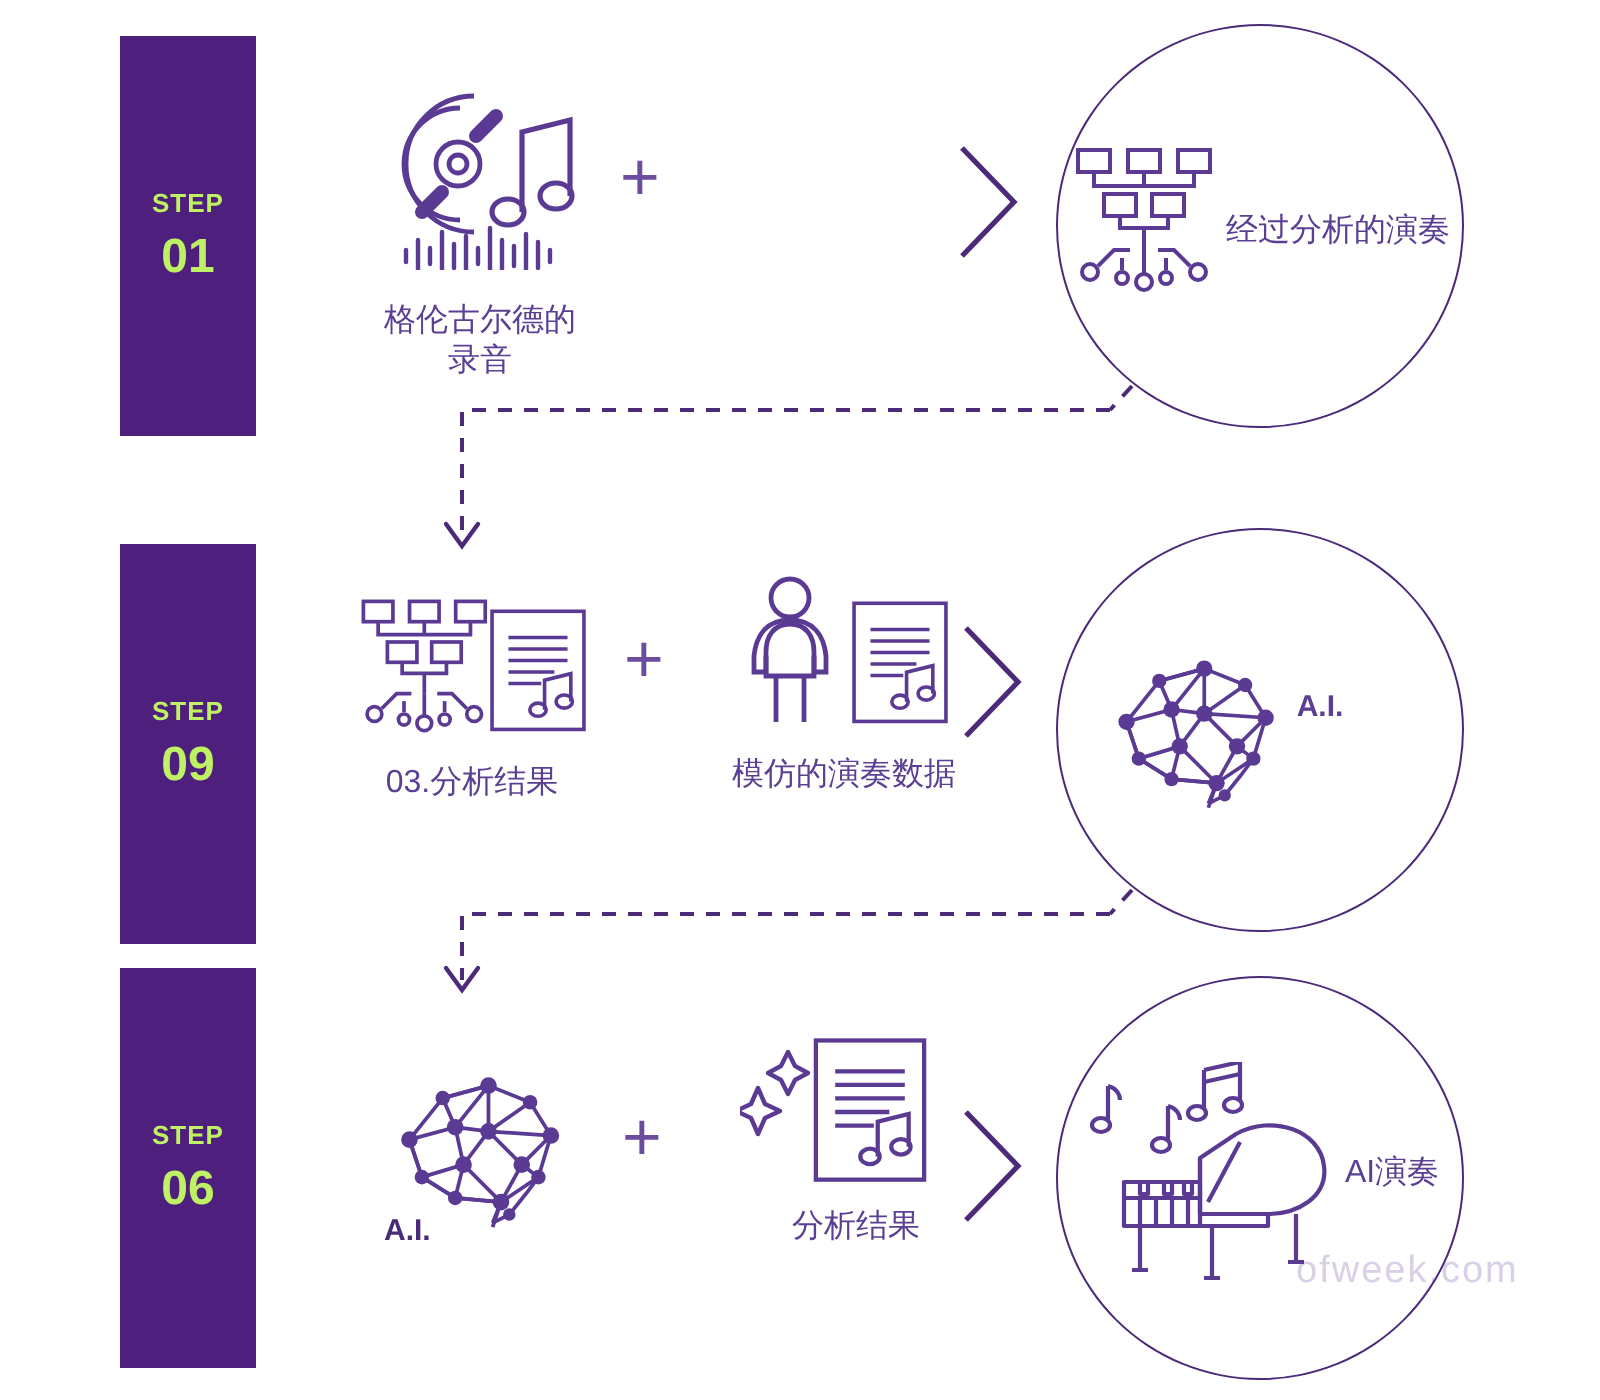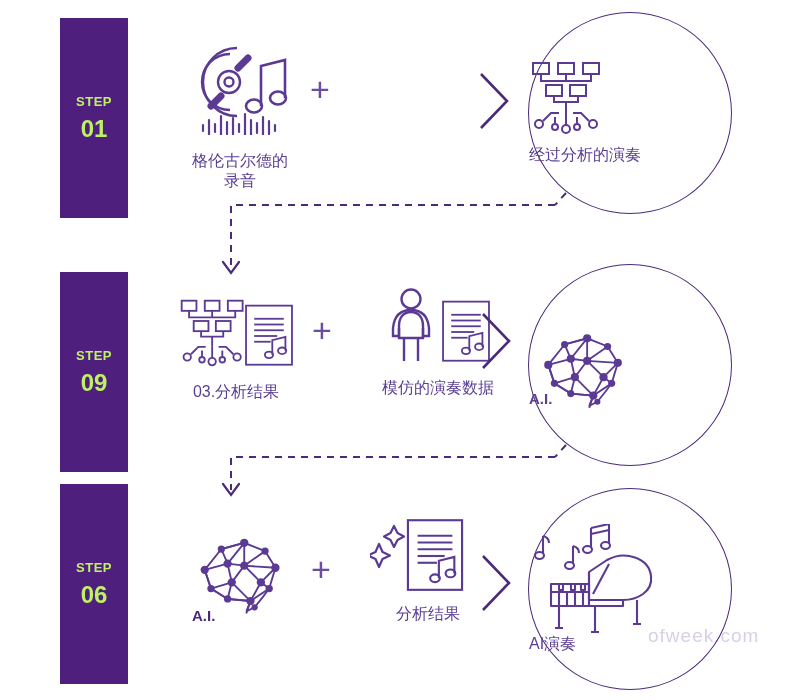--- a/index.html
+++ b/index.html
@@ -49,22 +49,22 @@
     font-weight:300;
     line-height:1;
   }
   .chevron{position:absolute;}
 
   
   .circle{
     position:absolute;
     border:1.6px solid #4b2a7a;
     border-radius:50%;
-    display:flex;flex-direction:column;
-    align-items:flex-start;justify-content:center;
+    display:flex;flex-direction:row;
+    align-items:center;justify-content:center;
     background:transparent;
   }
   .circle .c-label{
     color:#5a3f93;font-size:16px;text-align:center;margin-top:4px;
   }
 
   .connector{position:absolute;left:0;top:0;}
   .watermark{
     position:absolute;
     color:#d9cfe6;
@@ -211,21 +211,21 @@
       </svg>
       <svg width="50" height="64" viewBox="0 0 60 78" style="margin-left:-6px;">
         <use href="#def-sheet"></use>
       </svg>
     </div>
     <div class="caption" style="margin-top:14px;">03.分析结果</div>
   </div>
 
   <div class="plus" style="left:312px;top:313px;">+</div>
 
-  <div class="item" style="left:368px;top:288px;width:140px;">
+  <div class="item" style="left:352px;top:288px;width:140px;">
     <div class="item-icons" style="align-items:flex-end;">
       <svg width="52" height="76" viewBox="0 0 52 76">
         <g fill="none" stroke="#5b3a94" stroke-width="2.4">
           <circle cx="26" cy="11" r="9.5"></circle>
           <path d="M26 22 C14 22 9 30 8 40 L8 48 L14 48 L14 40"></path>
           <path d="M26 22 C38 22 43 30 44 40 L44 48 L38 48 L38 40"></path>
           <path d="M14 38 C14 30 18 24 26 24 C34 24 38 30 38 38 L38 50 L14 50 Z"></path>
           <path d="M19 50 L19 73 M33 50 L33 73"></path>
         </g>
       </svg>

